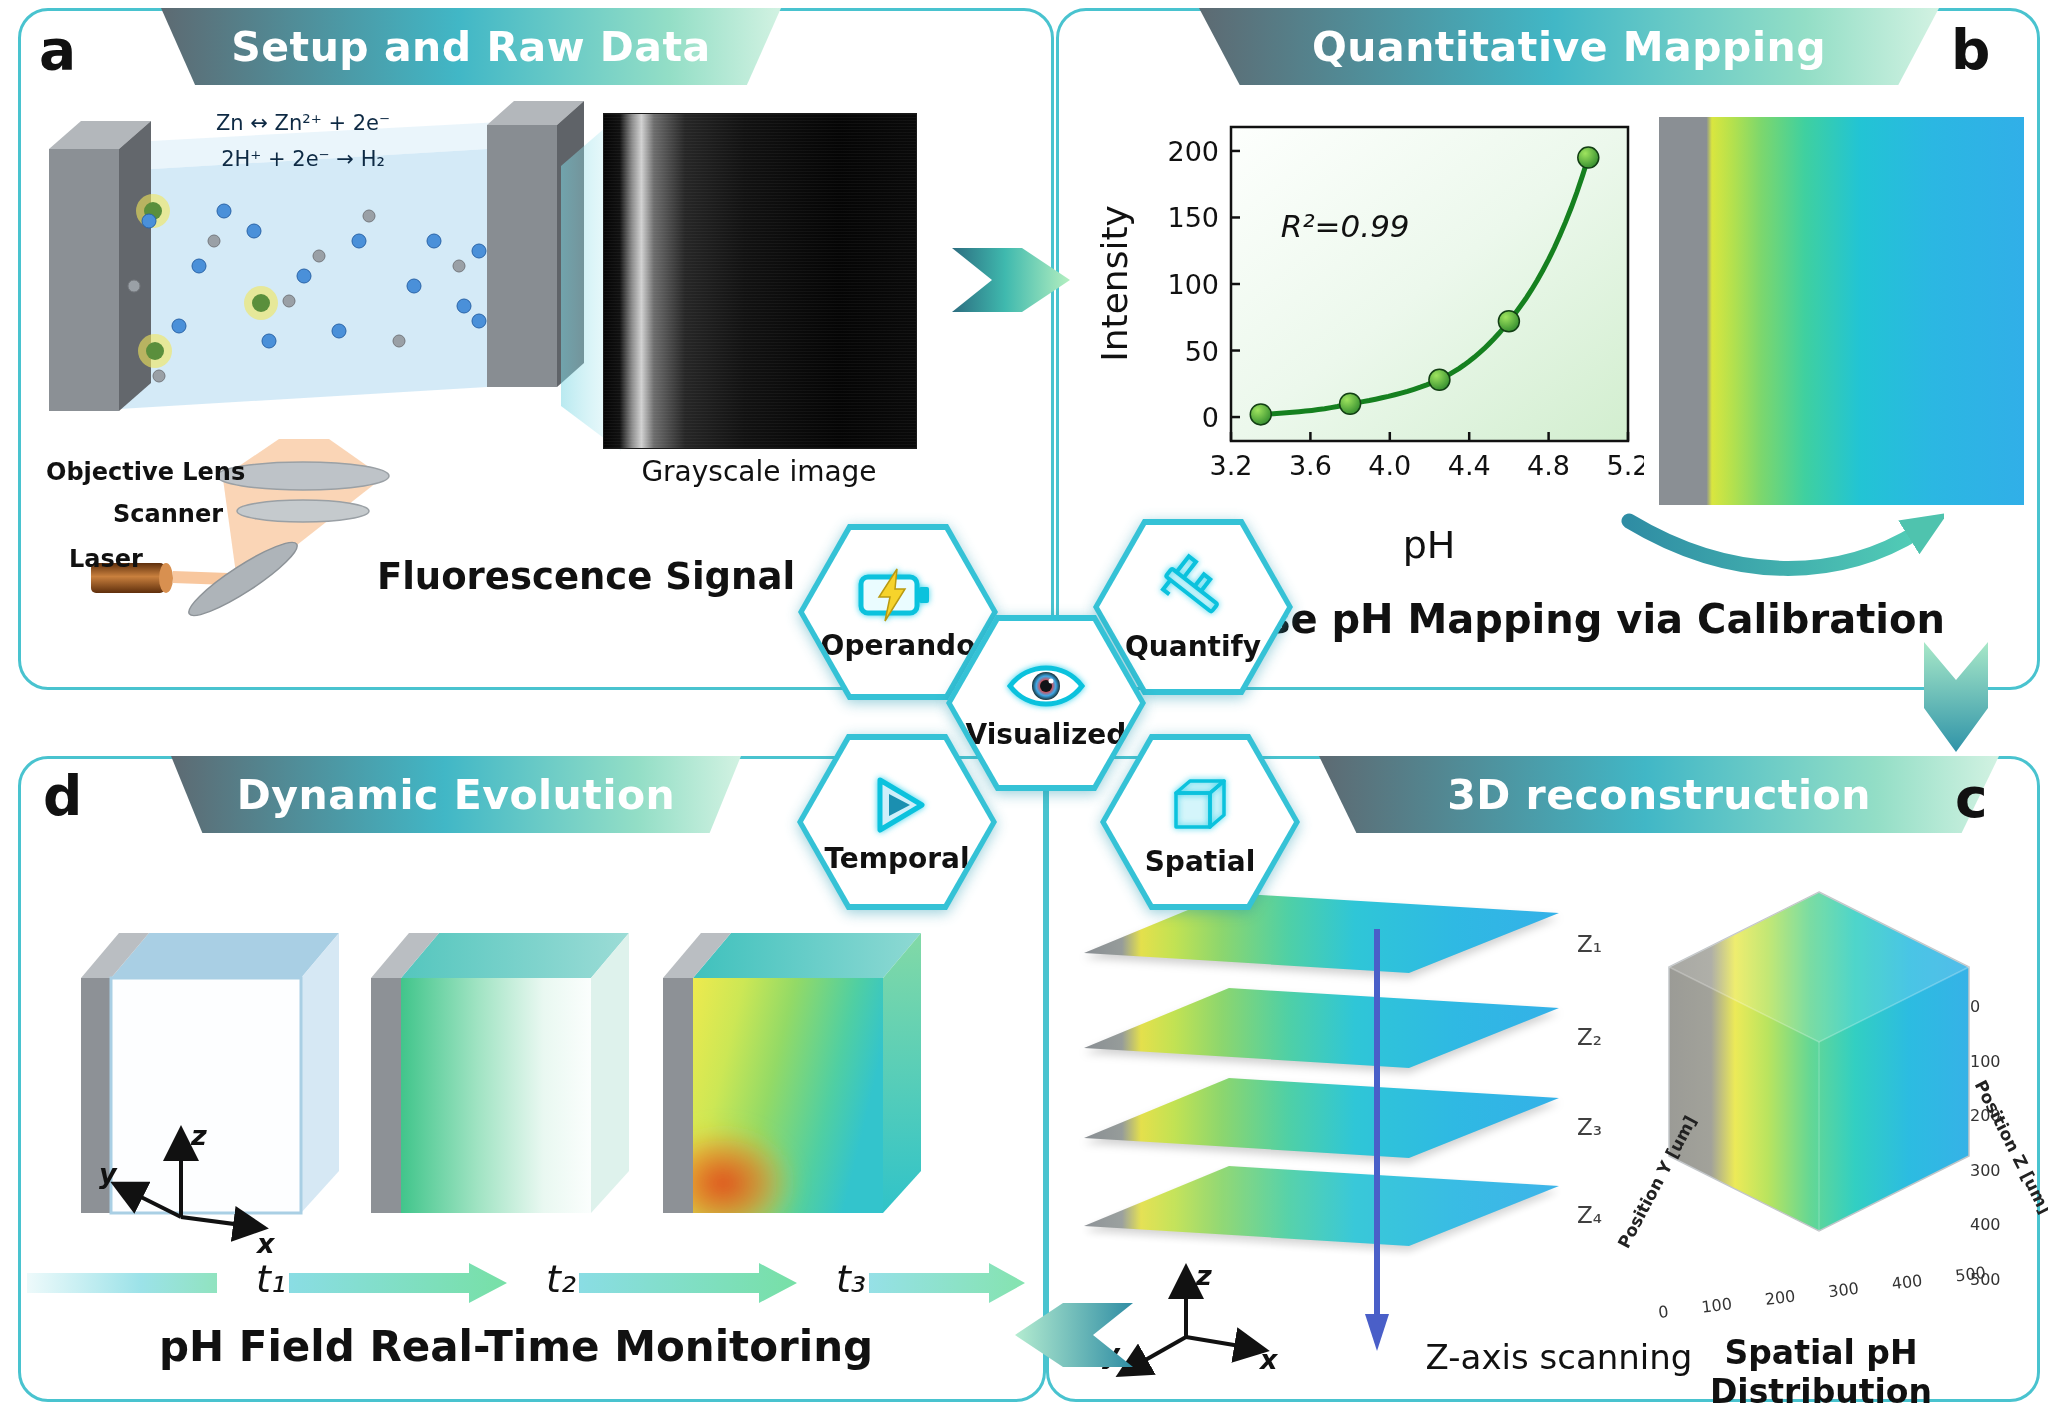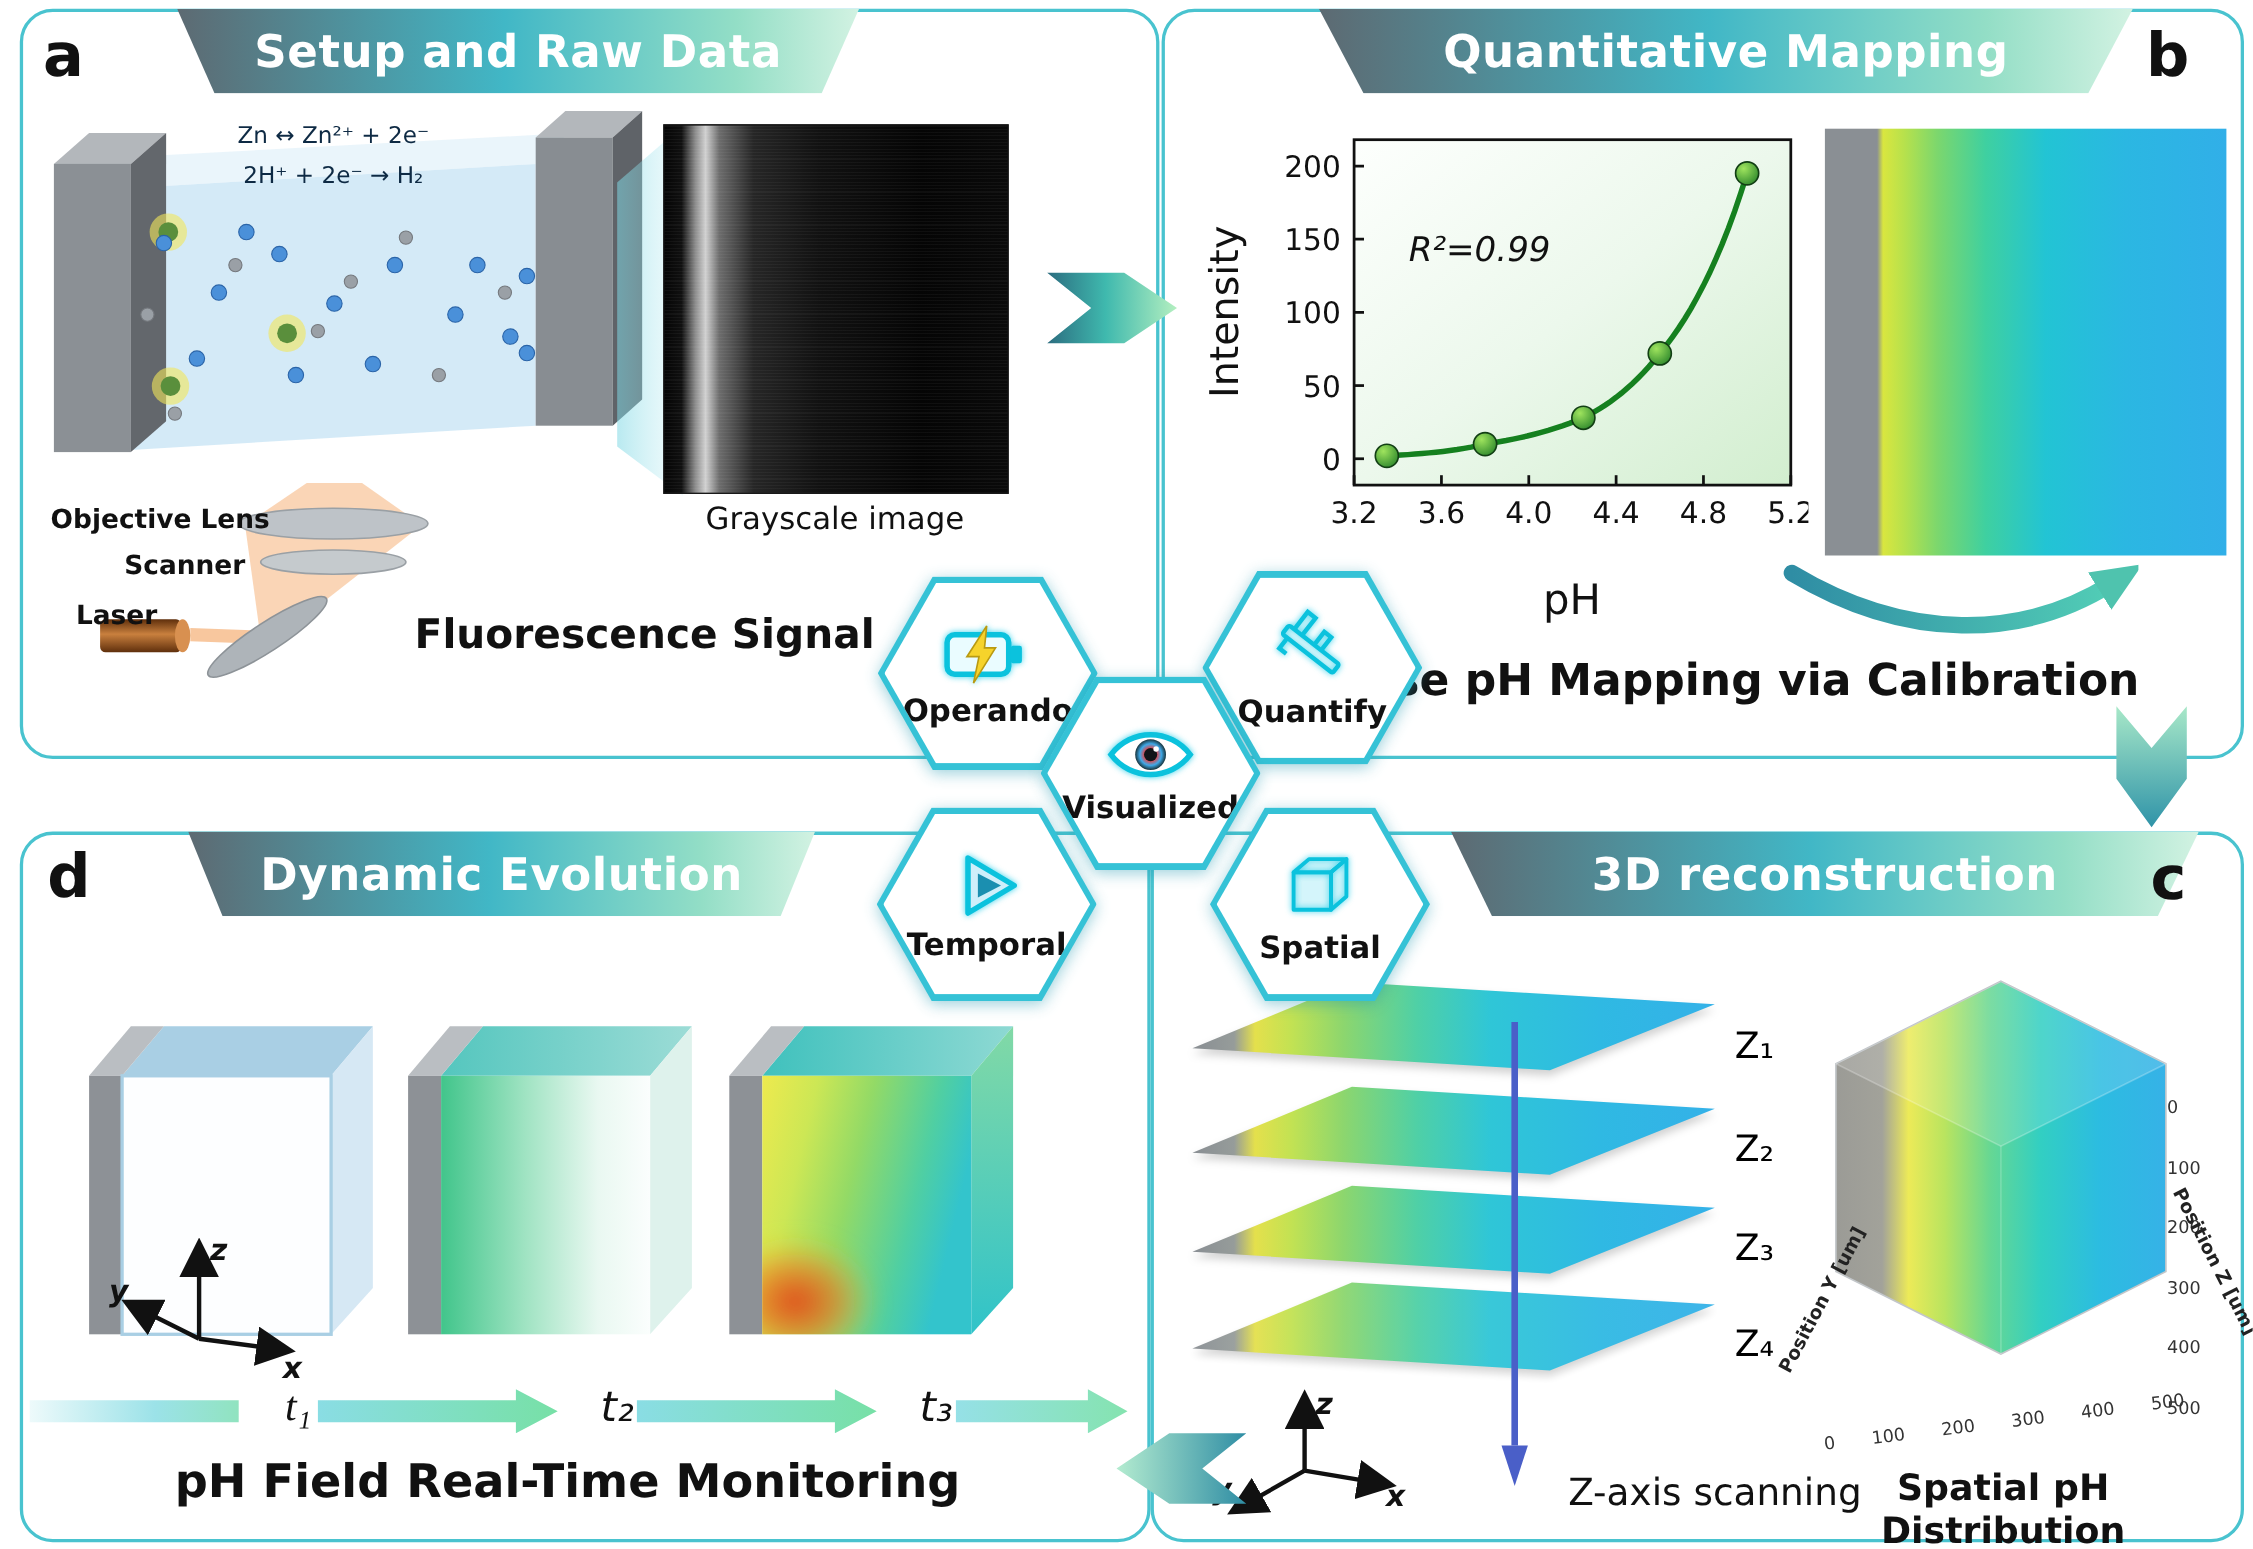--- a/index.html
+++ b/index.html
@@ -21,21 +21,21 @@
   .cap31{font-size:28px;text-align:center;}
   .lbl24{font-size:24px;font-weight:bold;}
   .cap37b{font-size:37px;font-weight:bold;text-align:center;}
   .cap40b{font-size:40px;font-weight:bold;text-align:center;}
   .axlbl{font-size:36px;text-align:center;}
   .phmap{background:linear-gradient(90deg,#8a8f94 0%,#8a8f94 13%,#d9e63f 14.5%,#b5e14d 20%,#7cd76d 28%,#3fd0a0 40%,#22c4d4 55%,#2bb7e2 75%,#31afe8 100%);}
   .ticksrow{display:flex;justify-content:space-between;width:330px;transform:rotate(-7deg);}
   .tickscol{display:flex;flex-direction:column;justify-content:space-between;height:292px;}
   .tick-sm{font-size:16px;color:#333;}
   .poslbl{font-size:17px;font-weight:bold;color:#222;text-align:center;width:170px;}
-  .zlab{font-size:33px;color:#000000;}
+  .zlab{font-size:23px;color:#404040;}
   .tlab{font-size:38px;font-style:italic;width:70px;text-align:center;}
   .capc{font-size:33px;font-weight:bold;text-align:center;}
   .capd{font-size:42px;font-weight:bold;text-align:center;}
   .zaxcap{font-size:34px;text-align:center;}
   .hex{position:absolute;width:200px;height:176px;filter:drop-shadow(0 3px 7px rgba(30,150,175,.45));}
   .hexclip{clip-path:polygon(25% 0,75% 0,100% 50%,75% 100%,25% 100%,0 50%);}
   .hex-b{position:absolute;inset:0;background:#35c2d6;}
   .hex-i{position:absolute;inset:6px;background:#fff;display:flex;flex-direction:column;
          align-items:center;justify-content:center;gap:2px;}
   .hex-label{font-size:28px;font-weight:bold;}
@@ -336,21 +336,21 @@
       <text class="axtxt" x="166" y="136">x</text>
       <text class="axtxt" x="8" y="66">y</text>
     </svg>
 
     <svg style="left:0;top:502px;" width="1012" height="44">
       <polygon points="6,12 196,12 196,32 6,32" fill="url(#gStrip)"></polygon>
       <polygon points="268,12 448,12 448,2 486,22 448,42 448,32 268,32" fill="url(#gArr)"></polygon>
       <polygon points="558,12 738,12 738,2 776,22 738,42 738,32 558,32" fill="url(#gArr)"></polygon>
       <polygon points="848,12 968,12 968,2 1004,22 968,42 968,32 848,32" fill="url(#gArr)" opacity="0.9"></polygon>
     </svg>
-    <div class="tlab" style="left:215px;top:498px;font-family:Liberation Serif, serif;">t₁</div>
+    <div class="tlab" style="left:215px;top:498px;">t₁</div>
     <div class="tlab" style="left:505px;top:498px;">t₂</div>
     <div class="tlab" style="left:795px;top:498px;">t₃</div>
 
     <div class="capd" style="left:20px;top:563px;width:950px;">pH Field Real-Time Monitoring</div>
   </section>
 
   <section class="panel" style="left:1046px;top:756px;width:988px;height:640px;">
     <div class="banner" style="left:270px;width:680px;">
       <span>3D reconstruction</span>
     </div>

